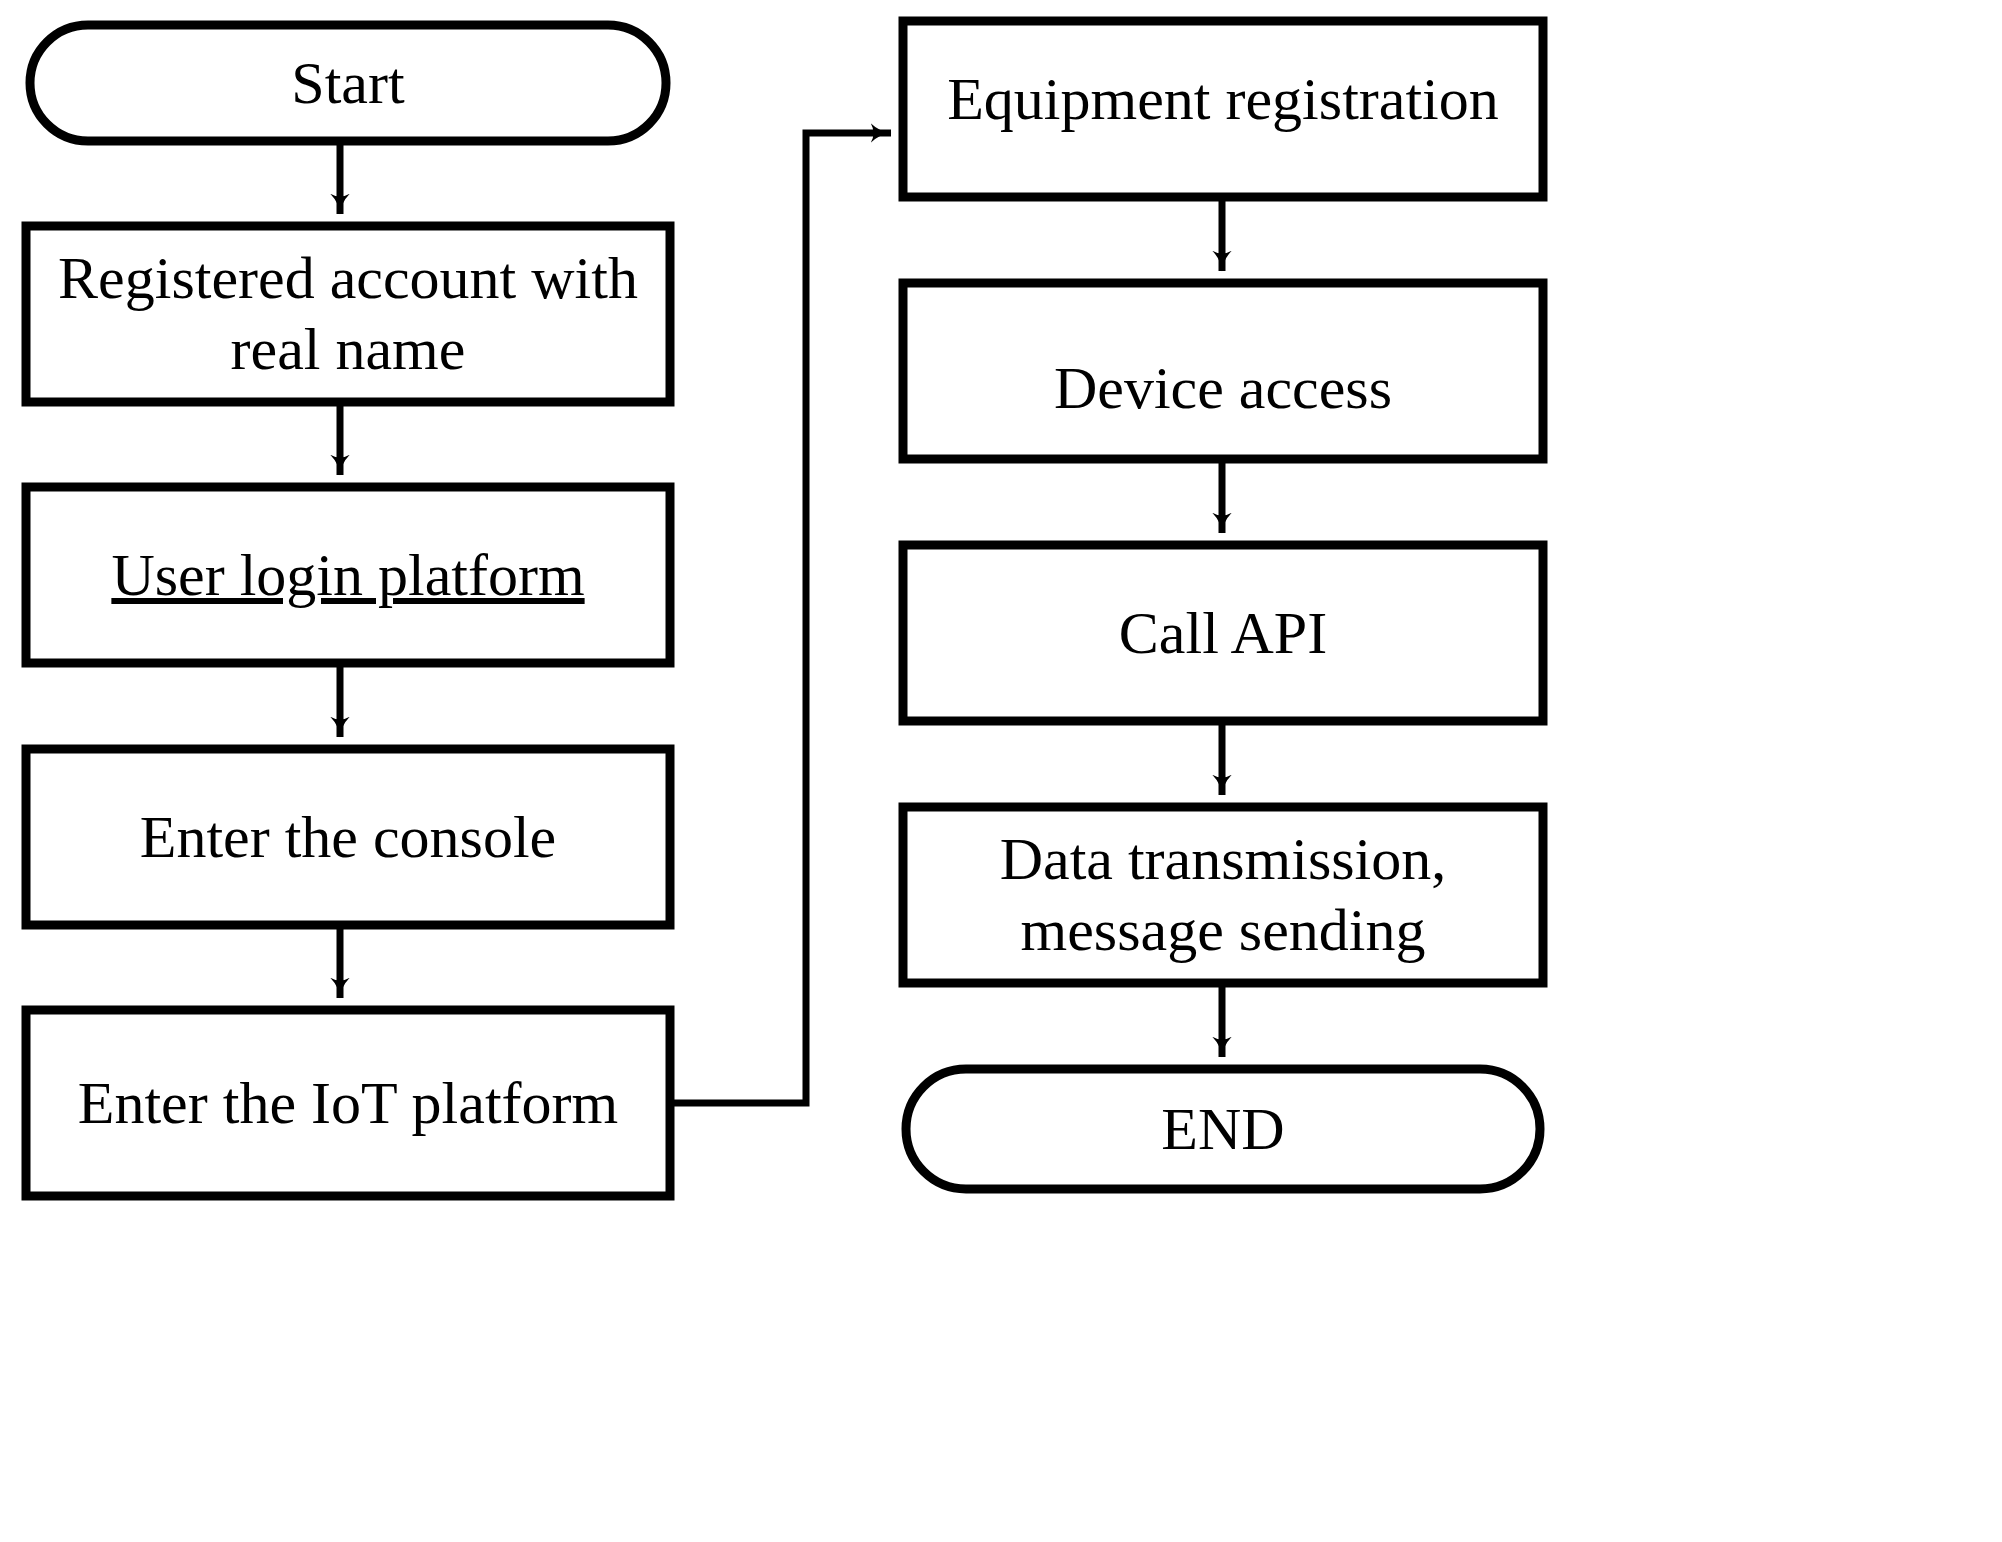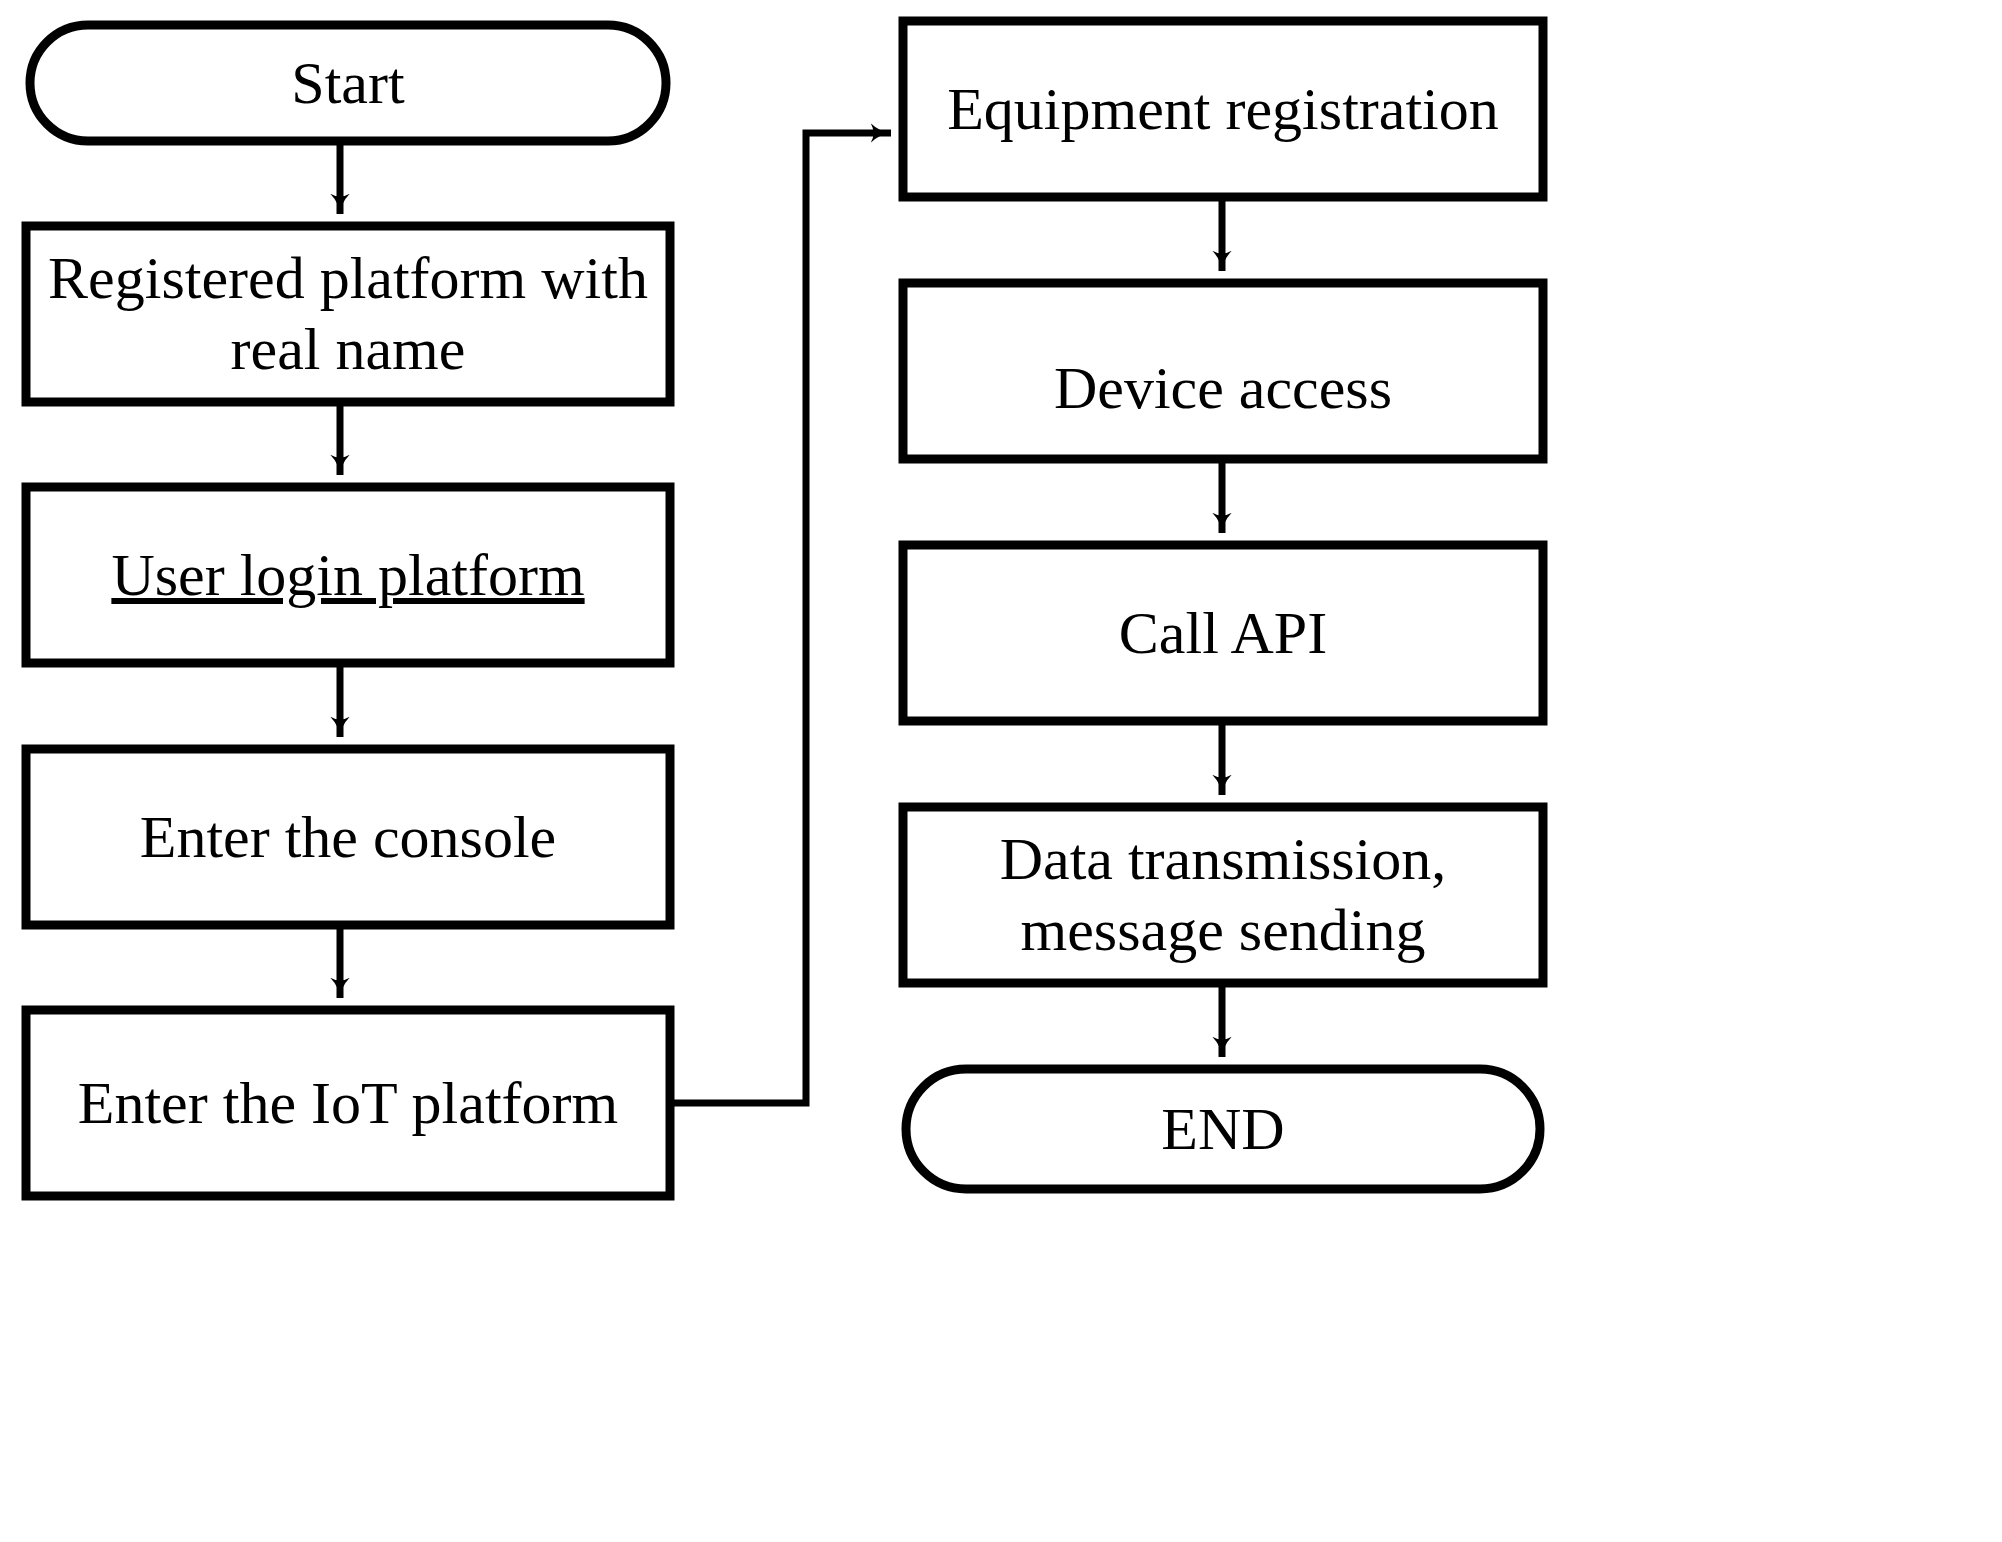--- a/index.html
+++ b/index.html
@@ -84,30 +84,30 @@
 
     <line x1="1222" y1="459" x2="1222" y2="533" stroke="#000000" stroke-width="7" marker-end="url(#arrowhead)"></line>
 
     <line x1="1222" y1="721" x2="1222" y2="795" stroke="#000000" stroke-width="7" marker-end="url(#arrowhead)"></line>
 
     <line x1="1222" y1="983" x2="1222" y2="1057" stroke="#000000" stroke-width="7" marker-end="url(#arrowhead)"></line>
   </svg>
 
   <div class="node-label lbl-lg" style="left:26px; top:25px; width:644px; height:116px;">Start</div>
 
-  <div class="node-label lbl-lg" style="left:26px; top:226px; width:644px; height:176px;">Registered platform with
+  <div class="node-label lbl-lg" style="left:26px; top:226px; width:644px; height:176px;">Registered account with
 real name</div>
 
   <div class="node-label lbl-lg" style="left:26px; top:487px; width:644px; height:176px;text-decoration:underline;">User login platform</div>
 
   <div class="node-label lbl-lg" style="left:26px; top:1010px; width:644px; height:186px;">Enter the IoT platform</div>
 
   <div class="node-label lbl-lg" style="left:26px; top:749px; width:644px; height:176px;">Enter the console</div>
 
-  <div class="node-label lbl-lg" style="left:903px; top:21px; width:640px; height:176px;">Equipment registration</div>
+  <div class="node-label lbl-lg" style="left:903px; top:11px; width:640px; height:176px;">Equipment registration</div>
 
   <div class="node-label lbl-lg" style="left:903px; top:300px; width:640px; height:176px;">Device access</div>
 
   <div class="node-label lbl-lg" style="left:903px; top:545px; width:640px; height:176px;">Call API</div>
 
   <div class="node-label lbl-lg" style="left:903px; top:807px; width:640px; height:176px;">Data transmission,
 message sending</div>
 
   <div class="node-label lbl-lg" style="left:903px; top:1069px; width:640px; height:120px;">END</div>
 

